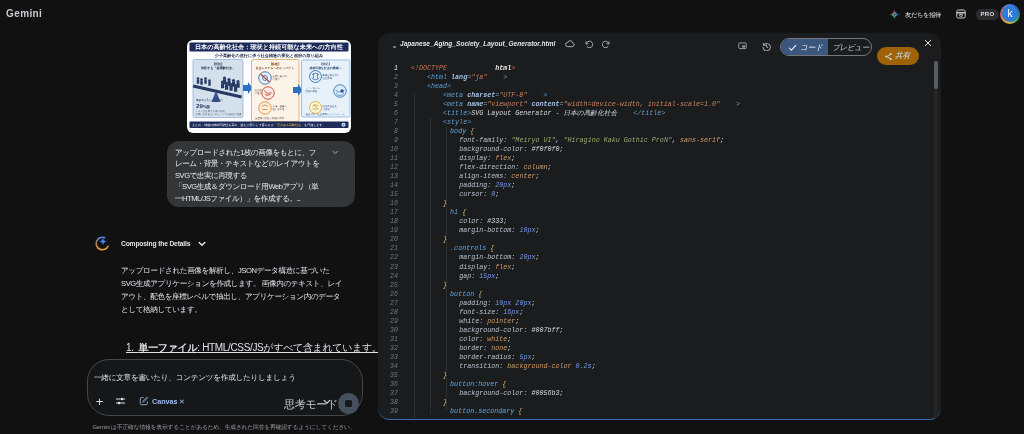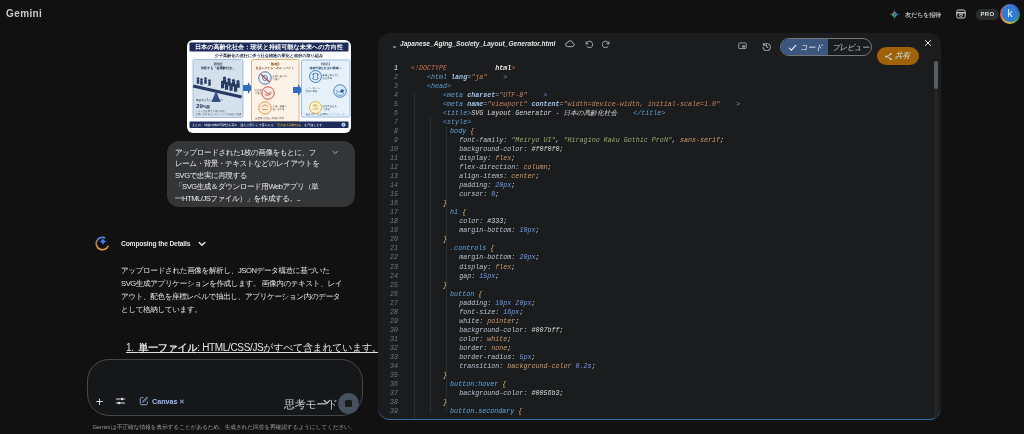--- a/index.html
+++ b/index.html
@@ -216,20 +216,21 @@
   <div class="abs comp-chev">
       <svg class="ic" width="8" height="6" viewBox="0 0 10 7" fill="none" stroke="#e3e5e7" stroke-width="1.8" stroke-linecap="round">
         <path d="M1.5 1.5 5 5l3.5-3.5"></path>
       </svg>
     </div>
 
   <div class="abs resp">アップロードされた画像を解析し、JSONデータ構造に基づいた<br>SVG生成アプリケーションを作成します。 画像内のテキスト、レイ<br>アウト、配色を座標レベルで抽出し、アプリケーション内のデータ<br>として格納しています。</div>
   <div class="abs resp3">1.&nbsp;&nbsp;<b>単一ファイル</b>: HTML/CSS/JSがすべて含まれています。</div>
 
   <div class="abs inputbox"></div>
+  <div class="abs placeholder">一緒に文章を書いたり、コンテンツを作成したりしましょう</div>
   <div class="abs plus">+</div>
   <div class="abs" style="left:115px; top:396px;">
       <svg class="ic" width="11" height="10" viewBox="0 0 24 20" fill="none" stroke="#dfe1e3" stroke-width="2.2" stroke-linecap="round">
         <path d="M3 5.5h8M18 5.5h3M3 14.5h3M12 14.5h9"></path>
         <circle cx="15" cy="5.5" r="2.8" fill="#dfe1e3" stroke="none"></circle>
         <circle cx="9" cy="14.5" r="2.8" fill="#dfe1e3" stroke="none"></circle>
       </svg>
     </div>
   <div class="abs" style="left:139px; top:396px;">
       <svg class="ic" width="10" height="10" viewBox="0 0 24 24" fill="none" stroke="#9fbbf3" stroke-width="2">

